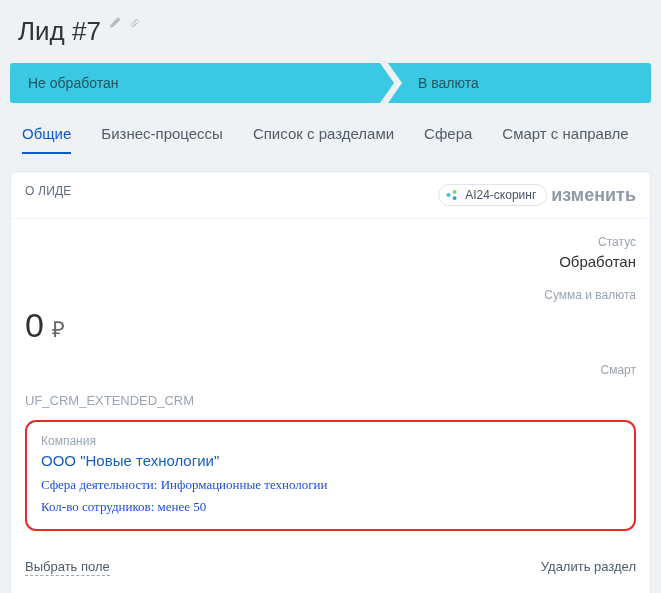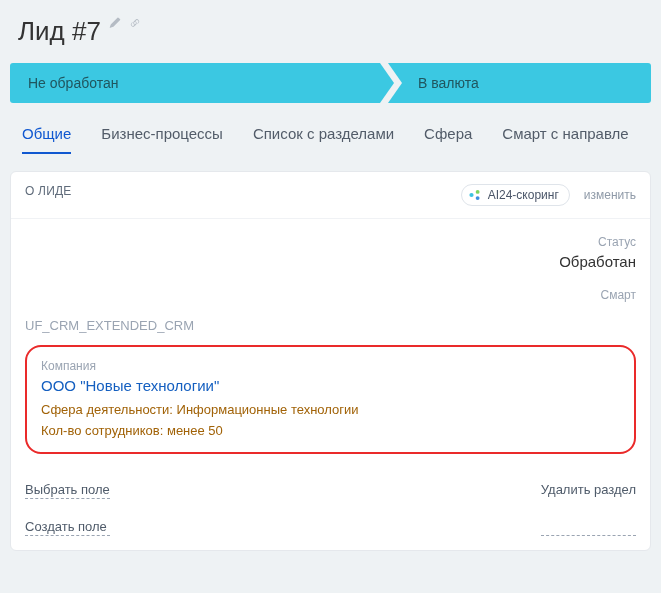--- a/index.html
+++ b/index.html
@@ -114,40 +114,41 @@
     border-bottom: 1px solid #f0f2f5;
   }
   .card-title {
     font-size: 12px;
     color: #5f6b7a;
     letter-spacing: 0.2px;
   }
   .card-header-actions {
     display: flex;
     align-items: center;
-    gap: 14px;
+    gap: 4px;
   }
   .ai-badge {
     display: flex;
     align-items: center;
     gap: 6px;
     border: 1px solid #dfe4ea;
     border-radius: 20px;
     padding: 3px 10px 3px 6px;
     font-size: 12px;
     color: #4a5568;
     background: #fff;
   }
   .ai-icon {
     width: 14px; height: 14px;
   }
   .change-link {
-    font-size: 12px;
+    font-size: 18px;
     color: #8f9aa8;
     cursor: pointer;
+    font-weight: bold;
   }
 
   .card-body { padding: 8px 14px 14px 14px; }
   .field { padding: 8px 0 10px 0; text-align: right; }
   .field-label {
     font-size: 12px;
     color: #9aa4b2;
     margin-bottom: 4px;
   }
   .field-value-normal {
@@ -168,39 +169,40 @@
   }
   .field-code {
     font-size: 13px;
     color: #9aa4b2;
     padding: 2px 0 6px 0;
   }
 
   
   .highlight-box {
     border: 2px solid #ea2a2a;
-    border-radius: 16px;
+    border-radius: 11px;
     padding: 12px 14px 14px 14px;
     margin-top: 6px;
   }
   .hl-label {
     font-size: 12px;
     color: #9aa4b2;
     margin-bottom: 4px;
   }
   .hl-link {
     font-size: 15px;
     color: #145fc0;
     margin-bottom: 8px;
     cursor: pointer;
   }
   .hl-line {
     font-size: 13px;
-    color: #a16207;
+    color: #1d4ed8;
     margin-top: 6px;
+    font-family: Liberation Serif, serif;
   }
 
   
   .card-footer {
     display: flex;
     justify-content: space-between;
     padding: 14px 14px 14px 14px;
     font-size: 13px;
   }
   .footer-left { display: flex; gap: 20px; flex-direction: column; }
@@ -265,20 +267,27 @@
       </div>
     </div>
 
     <div class="card-body">
 
       <div class="field">
         <div class="field-label">Статус</div>
         <div class="field-value-normal">Обработан</div>
       </div>
 
+      <div class="field">
+        <div class="field-label">Сумма и валюта</div>
+        <div class="field-value-large">
+          <span>0</span>
+          <span class="currency-sym">₽</span>
+        </div>
+      </div>
 
       <div class="field">
         <div class="field-label">Смарт</div>
       </div>
 
       <div class="field-code">UF_CRM_EXTENDED_CRM</div>
 
       <div class="highlight-box">
         <div class="hl-label">Компания</div>
         <div class="hl-link">ООО "Новые технологии"</div>

